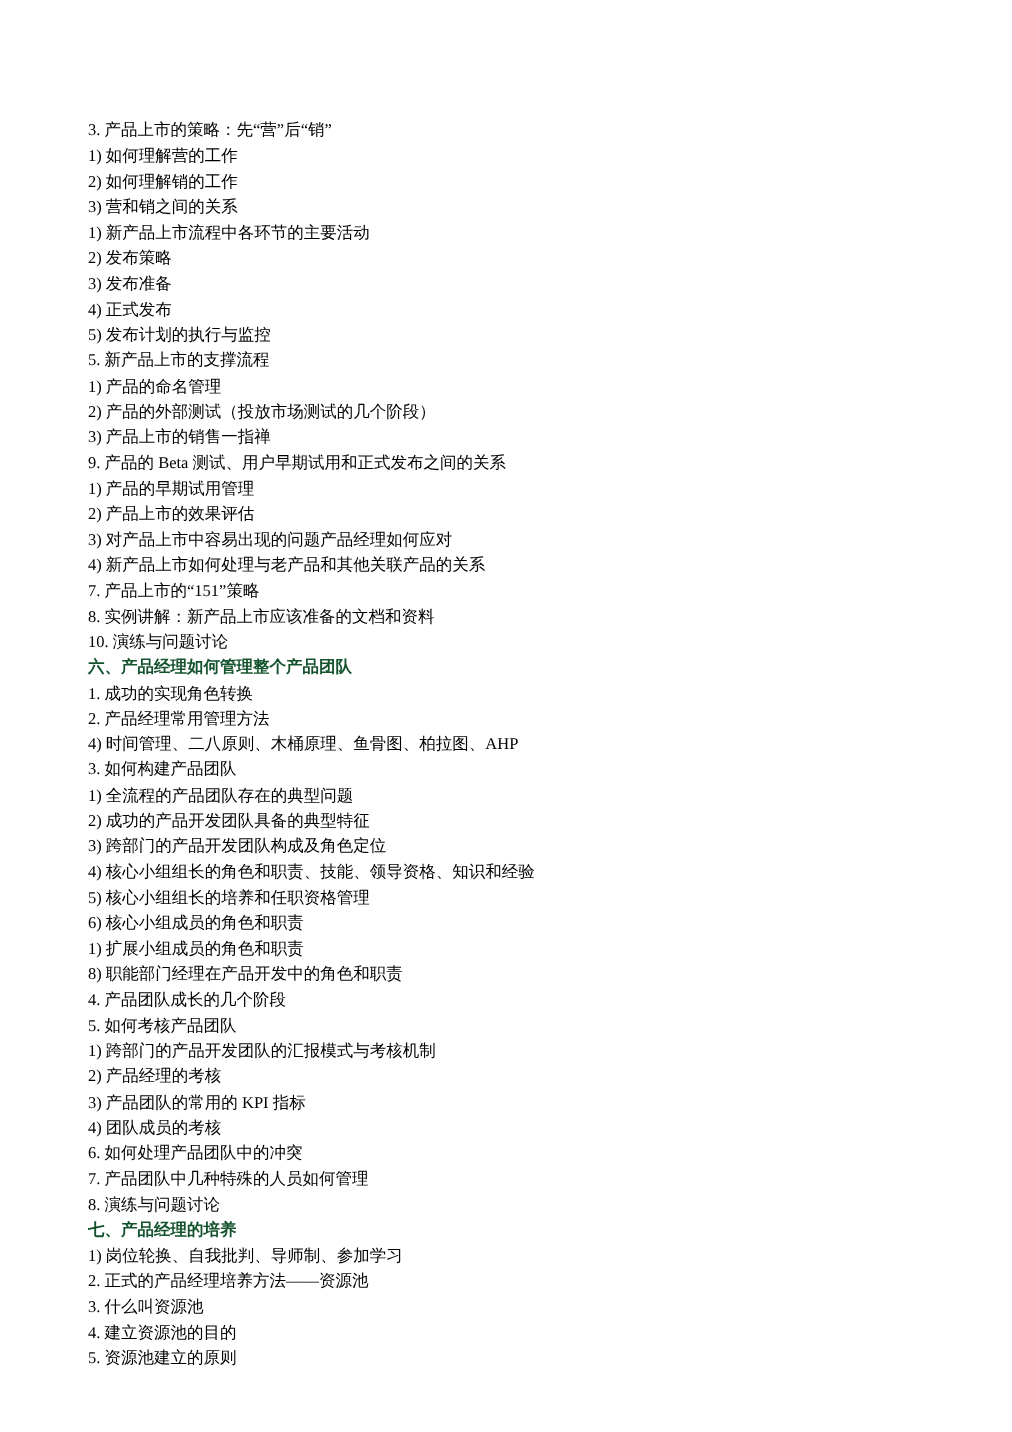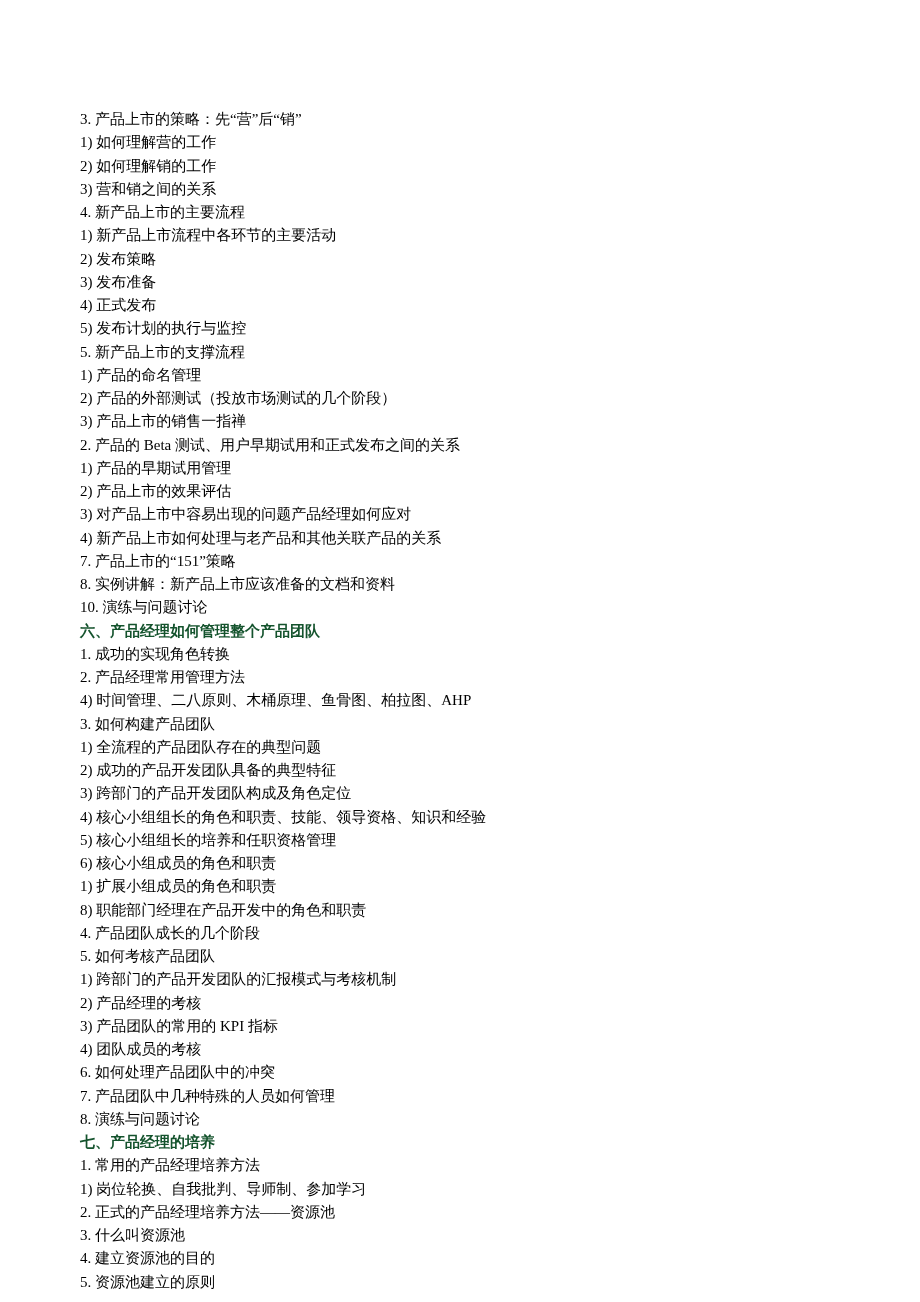--- a/index.html
+++ b/index.html
@@ -27,31 +27,30 @@
 </style>
 </head>
 <body>
 
 <div class="page">
   <div id="content">
       <div class="line">3. 产品上市的策略：先“营”后“销”</div>
       <div class="line">1) 如何理解营的工作</div>
       <div class="line">2) 如何理解销的工作</div>
       <div class="line">3) 营和销之间的关系</div>
-      <div class="line">4. 新产品上市的主要流程</div>
       <div class="line">1) 新产品上市流程中各环节的主要活动</div>
       <div class="line">2) 发布策略</div>
       <div class="line">3) 发布准备</div>
       <div class="line">4) 正式发布</div>
       <div class="line">5) 发布计划的执行与监控</div>
       <div class="line">5. 新产品上市的支撑流程</div>
       <div class="line">1) 产品的命名管理</div>
       <div class="line">2) 产品的外部测试（投放市场测试的几个阶段）</div>
       <div class="line">3) 产品上市的销售一指禅</div>
-      <div class="line">2. 产品的 Beta 测试、用户早期试用和正式发布之间的关系</div>
+      <div class="line">9. 产品的 Beta 测试、用户早期试用和正式发布之间的关系</div>
       <div class="line">1) 产品的早期试用管理</div>
       <div class="line">2) 产品上市的效果评估</div>
       <div class="line">3) 对产品上市中容易出现的问题产品经理如何应对</div>
       <div class="line">4) 新产品上市如何处理与老产品和其他关联产品的关系</div>
       <div class="line">7. 产品上市的“151”策略</div>
       <div class="line">8. 实例讲解：新产品上市应该准备的文档和资料</div>
       <div class="line">10. 演练与问题讨论</div>
       <div class="line heading">六、产品经理如何管理整个产品团队</div>
       <div class="line">1. 成功的实现角色转换</div>
       <div class="line">2. 产品经理常用管理方法</div>
@@ -68,20 +67,19 @@
       <div class="line">4. 产品团队成长的几个阶段</div>
       <div class="line">5. 如何考核产品团队</div>
       <div class="line">1) 跨部门的产品开发团队的汇报模式与考核机制</div>
       <div class="line">2) 产品经理的考核</div>
       <div class="line">3) 产品团队的常用的 KPI 指标</div>
       <div class="line">4) 团队成员的考核</div>
       <div class="line">6. 如何处理产品团队中的冲突</div>
       <div class="line">7. 产品团队中几种特殊的人员如何管理</div>
       <div class="line">8. 演练与问题讨论</div>
       <div class="line heading">七、产品经理的培养</div>
-      <div class="line">1. 常用的产品经理培养方法</div>
       <div class="line">1) 岗位轮换、自我批判、导师制、参加学习</div>
       <div class="line">2. 正式的产品经理培养方法――资源池</div>
       <div class="line">3. 什么叫资源池</div>
       <div class="line">4. 建立资源池的目的</div>
       <div class="line">5. 资源池建立的原则</div>
     </div>
 </div>
 
 </body></html>

